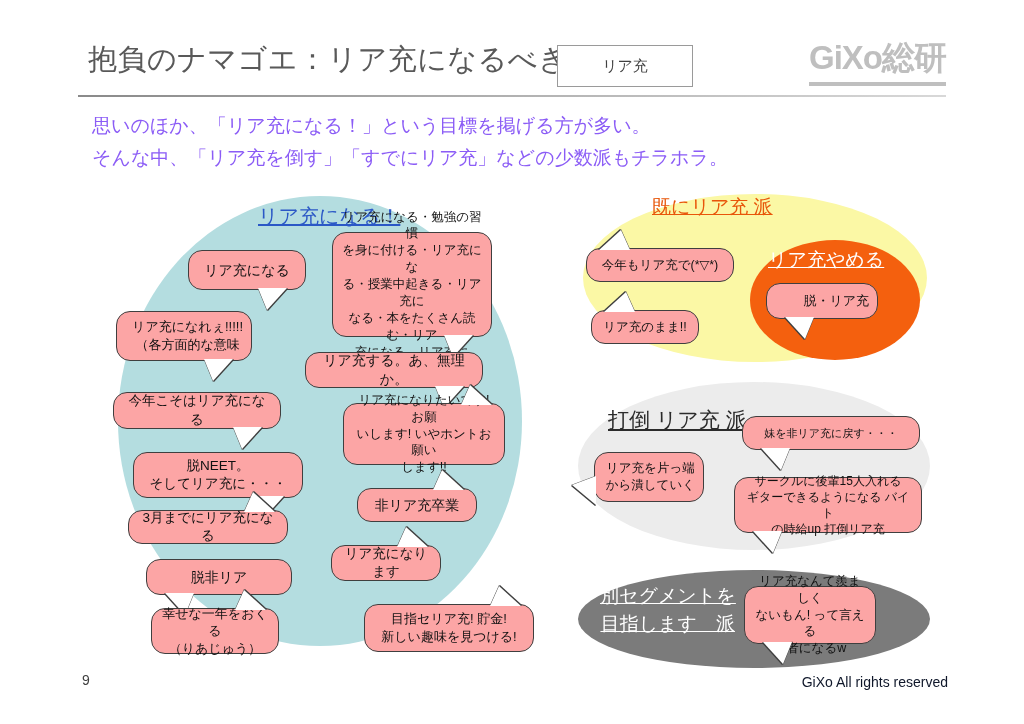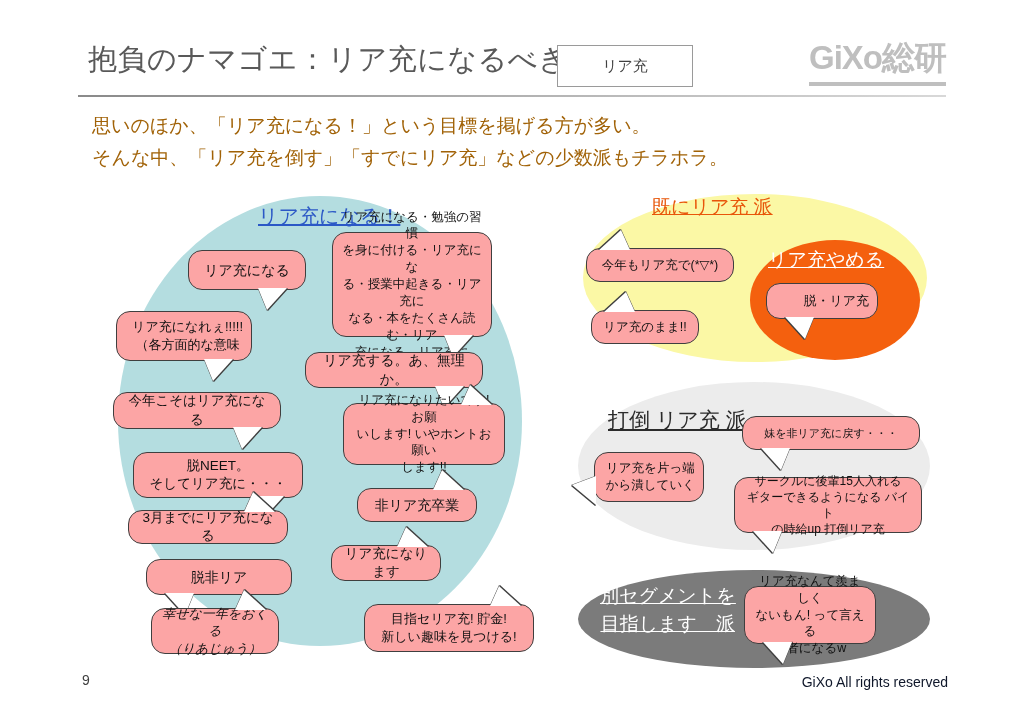--- a/index.html
+++ b/index.html
@@ -30,21 +30,21 @@
     letter-spacing: -1px; white-space: nowrap;
     border-bottom: 4px solid #bfbfbf; padding-bottom: 1px;
   }
   #header-rule {
     position: absolute; left: 78px; top: 95px; width: 868px; height: 2px;
     background: linear-gradient(to right, #8a8a8a, #d8d8d8);
   }
 
   
   #subtitle { position: absolute; left: 92px; top: 110px; }
-  #subtitle div { font-size: 19px; color: #a16207; line-height: 32px; white-space: nowrap; }
+  #subtitle div { font-size: 19px; color: #8b5cf6; line-height: 32px; white-space: nowrap; }
 
   
   .ellipse { position: absolute; border-radius: 50%; }
   #circle-blue   { left: 118px; top: 196px; width: 404px; height: 450px; background:#b4dde0; }
   #circle-yellow { left: 583px; top: 194px; width: 344px; height: 168px; background:#fbf8a5; }
   #circle-orange { left: 750px; top: 240px; width: 170px; height: 120px; background:#f4600e; }
   #circle-gray   { left: 578px; top: 382px; width: 352px; height: 168px; background:#ececec; }
   #circle-dark   { left: 578px; top: 570px; width: 352px; height: 98px; background:#7b7b7b; }
 
   
@@ -196,21 +196,21 @@
   </div>
 
   <div class="bubble tail-ur" style="left:331px; top:545px; width:110px; height:36px; font-size:13.5px;">
     <span class="txt">リア充になります</span>
   </div>
 
   <div class="bubble tail-dl" style="left:146px; top:559px; width:146px; height:36px; font-size:14px;">
     <span class="txt">脱非リア</span>
   </div>
 
-  <div class="bubble tail-ur" style="left:151px; top:608px; width:128px; height:46px; font-size:13px;font-style:italic;">
+  <div class="bubble tail-ur" style="left:151px; top:608px; width:128px; height:46px; font-size:13px;">
     <span class="txt">幸せな一年をおくる
 （りあじゅう）</span>
   </div>
 
   <div class="bubble tail-ur" style="left:320px; top:604px; width:170px; height:48px; font-size:13px;margin-left:44px;">
     <span class="txt">目指セリア充! 貯金!
 新しい趣味を見つける!</span>
   </div>
 
   <div class="bubble tail-ul" style="left:586px; top:248px; width:148px; height:34px; font-size:12.5px;">

